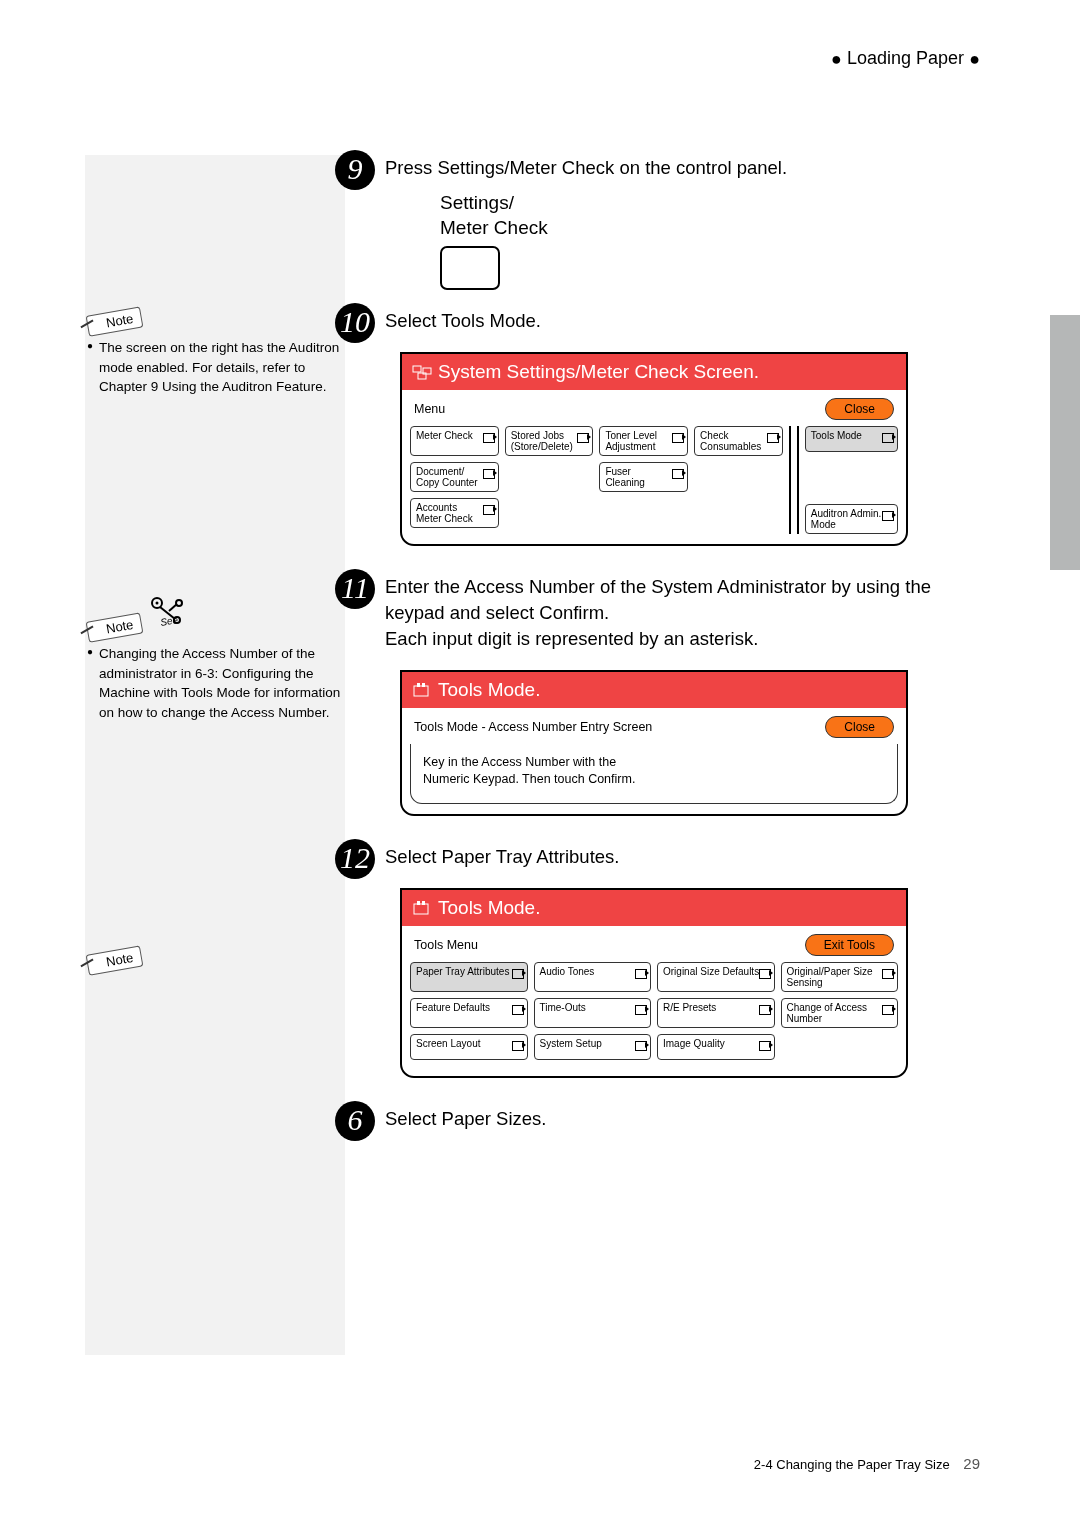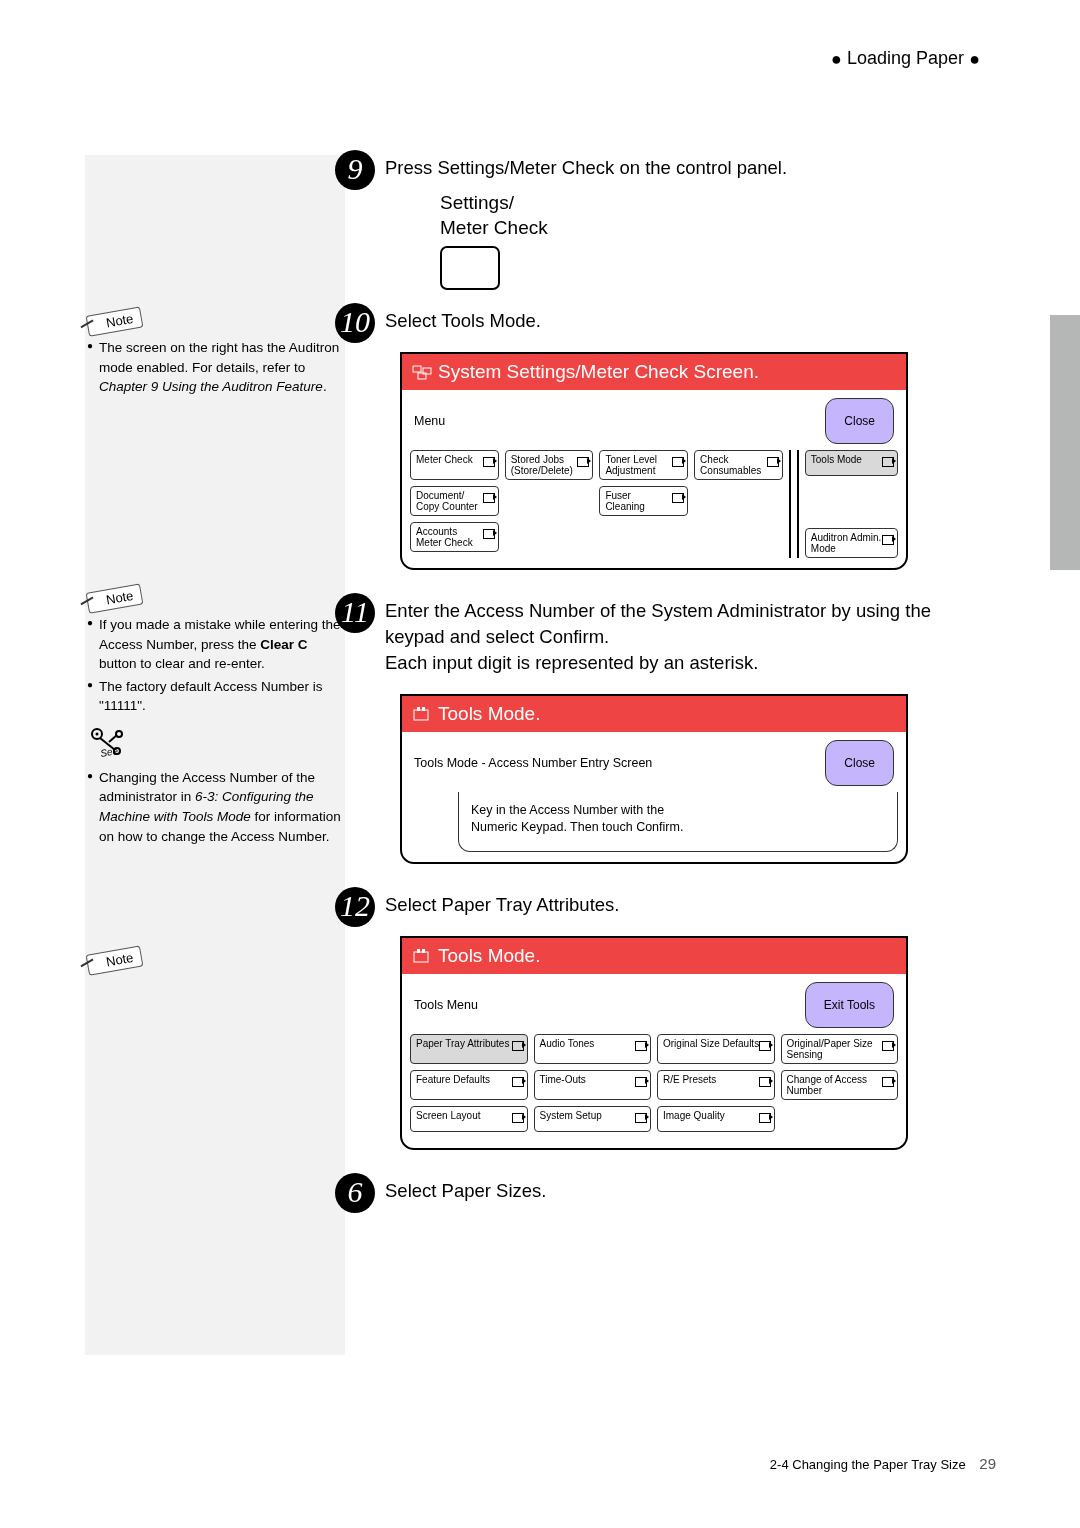--- a/index.html
+++ b/index.html
@@ -60,21 +60,21 @@
     display: inline-block;
     width: 44px;
     margin: 6px 0 4px 0;
   }
   .see-badge svg { display: block; }
   .sidebar-block ul { list-style: none; font-size: 13.5px; line-height: 1.45; }
   .sidebar-block li { position: relative; padding-left: 12px; margin-bottom: 3px; }
   .sidebar-block li::before {
     content: "●"; position: absolute; left: 0; top: 1px; font-size: 10px;
   }
-  .sidebar-block .ital { font-style: italic; }
+  .sidebar-block .ital { }
   .sidebar-block b { font-weight: bold; }
 
   .main-col {
     position: absolute;
     left: 345px;
     top: 155px;
     width: 620px;
   }
   .step { position: relative; margin-bottom: 10px; }
   .step-num {
@@ -124,23 +124,23 @@
   }
   .panel-title .ticon {
     width: 20px; height: 16px; margin-right: 6px;
     display: inline-block;
   }
   .panel-body { padding: 6px 8px 10px 8px; }
   .panel-topbar { display: flex; justify-content: space-between; align-items: center; font-size: 12.5px; padding: 2px 4px 6px 4px; }
   .pill-btn {
     border: 1px solid #333;
     border-radius: 12px;
-    padding: 15px 18px;
+    padding: 3px 18px;
     font-size: 12px;
-    background: #c4b5fd;
+    background: #f97316;
   }
   .menu-grid {
     display: grid;
     grid-template-columns: repeat(5, 1fr);
     gap: 6px;
     margin-bottom: 6px;
   }
   .menu-grid.short4 { grid-template-columns: repeat(4, 1fr); }
   .menu-chip {
     border: 1px solid #333;
@@ -167,38 +167,37 @@
     right: -2px; top: 3px;
   }
   .vdiv { width: 2px; background: #000; height: auto; }
   .row-with-div { display: flex; gap: 6px; align-items: stretch; }
 
   .panel-inner-frame {
     border: 1px solid #333;
     border-radius: 0 0 12px 12px;
     border-top: none;
     padding: 10px 12px 14px 12px;
-    margin-left: 48px;
   }
   .access-row { display: flex; justify-content: space-between; font-size: 12.5px; }
   .access-left { width: 290px; line-height: 1.4; }
   .access-right { width: 120px; text-align: center; }
   .access-display {
     background: #000; color: #fff; font-size: 12px;
     padding: 5px 0; margin: 4px 0 8px 0; border-radius: 2px;
   }
   .confirm-btn {
     border: 1px solid #333; border-radius: 3px;
     font-size: 12px; padding: 4px 0; background: #fff;
   }
 
   .footer {
     position: absolute;
     bottom: 56px;
-    right: 84px;
+    right: 100px;
     font-size: 13px;
   }
   .footer .pnum { margin-left: 10px; color: #555; font-size: 15px; }
 </style>
 </head>
 <body>
 
 <div class="header-right">
   <span class="dot">●</span>
   <span>Loading Paper</span>
@@ -213,28 +212,20 @@
     <span class="note-badge"><span>Note</span></span>
     <ul>
       <li>
         <span>The screen on the right has the Auditron mode enabled. For details, refer to </span><span class="ital">Chapter 9 Using the Auditron Feature</span><span>.</span>
       </li>
     </ul>
   </div>
 
   <div class="sidebar-block" style="top:433px;">
     <span class="note-badge"><span>Note</span></span>
-    <ul>
-      <li>
-        <span>If you made a mistake while entering the Access Number, press the </span><b>Clear C</b><span> button to clear and re-enter.</span>
-      </li>
-      <li>
-        <span>The factory default Access Number is "11111".</span>
-      </li>
-    </ul>
     <span class="see-badge">
       <svg viewBox="0 0 44 34" width="44" height="34">
         <circle cx="10" cy="9" r="5" fill="none" stroke="#000" stroke-width="2"></circle>
         <circle cx="10" cy="9" r="1.5" fill="#000"></circle>
         <path d="M13 13 L28 25" stroke="#000" stroke-width="2" fill="none"></path>
         <circle cx="30" cy="26" r="3" fill="none" stroke="#000" stroke-width="2"></circle>
         <path d="M22 17 L30 10" stroke="#000" stroke-width="2" fill="none"></path>
         <circle cx="32" cy="9" r="3" fill="none" stroke="#000" stroke-width="2"></circle>
         <text x="14" y="32" font-size="10" font-style="italic" transform="rotate(-10 14 32)">See</text>
       </svg>

